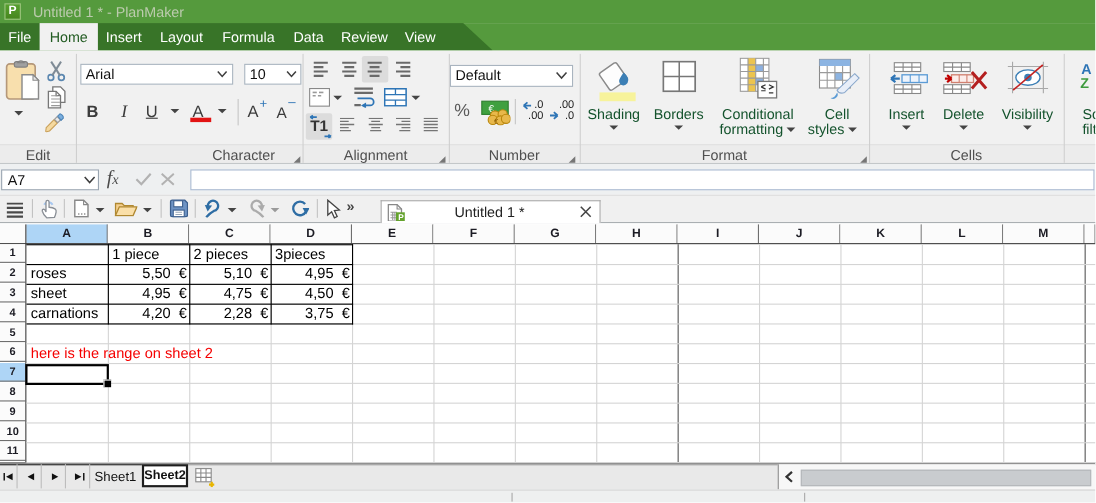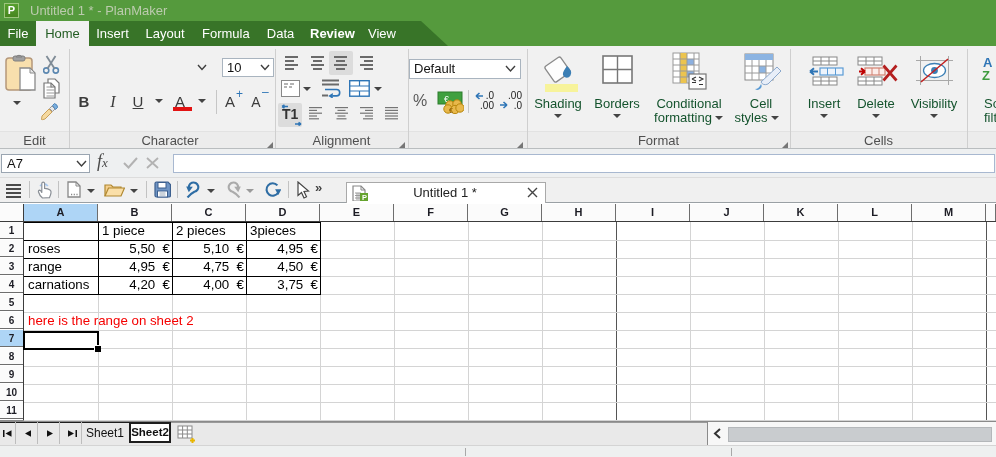--- a/index.html
+++ b/index.html
@@ -55,37 +55,38 @@
   <div id="title" class="abs">Untitled 1 * - PlanMaker</div>
 
   <div id="menubar" class="abs"></div>
   <div id="menuband" class="abs"></div>
   <div class="abs mi" style="left:4px;width:28px;">File</div>
   <div id="hometab" class="abs">Home</div>
   <div class="abs mi" style="left:96px;width:33px;">Insert</div>
   <div class="abs mi" style="left:145px;width:40px;">Layout</div>
   <div class="abs mi" style="left:202px;width:47px;">Formula</div>
   <div class="abs mi" style="left:266px;width:29px;">Data</div>
-  <div class="abs mi" style="left:310px;width:42px;font-weight:bold;">Review</div>
+  <div class="abs mi" style="left:310px;width:42px;">Review</div>
   <div class="abs mi" style="left:367px;width:30px;">View</div>
 
   <div id="ribbon" class="abs"></div>
   <div class="abs" style="left:0;top:131px;width:996px;height:17px;background:#ececec;border-top:1px solid #e2e2e2;box-sizing:border-box;"></div>
   <div id="ribbon-content" class="abs" style="left:0;top:46px;width:996px;height:105px;">
 
     <div class="abs rdiv" style="left:69px;"></div>
     <div class="abs rdiv" style="left:275px;"></div>
     <div class="abs rdiv" style="left:408px;"></div>
     <div class="abs rdiv" style="left:527px;"></div>
     <div class="abs rdiv" style="left:790px;"></div>
     <div class="abs rdiv" style="left:967px;"></div>
 
     <div class="abs rlabel" style="left:0px;width:69px;">Edit</div>
-    <div class="abs rlabel" style="left:74px;width:192px;">Character</div>
+    <div class="abs rlabel" style="left:58px;width:192px;text-align:right;">Character</div>
     <div class="abs rlabel" style="left:275px;width:133px;">Alignment</div>
+    <div class="abs rlabel" style="left:408px;width:119px;">Number</div>
     <div class="abs rlabel" style="left:527px;width:263px;">Format</div>
     <div class="abs rlabel" style="left:790px;width:177px;">Cells</div>
 
     <svg class="abs" style="left:3px;top:8px;" width="36" height="40" viewBox="0 0 36 40">
       <rect x="3" y="4" width="26" height="32" rx="3" fill="#f8dfad" stroke="#b5987a" stroke-width="1.5"></rect>
       <rect x="10" y="2" width="12" height="5" rx="2" fill="#a0a0a0" stroke="#808080"></rect>
       <path d="M13 3 a3.5 3.5 0 0 1 6 0z" fill="#a0a0a0" stroke="#808080"></path>
       <path d="M17 14 h10 l5 5 v17 h-15 z" fill="#fff" stroke="#8a8a8a" stroke-width="1.3"></path>
       <path d="M27 14 v5 h5 z" fill="#e8e8e8" stroke="#8a8a8a"></path>
     </svg>
@@ -108,20 +109,21 @@
           <path d="M4.5 15 h8"></path>
           <path d="M4.5 18 h8"></path>
         </g>
     </svg>
     <svg class="abs" style="left:41px;top:56px;" width="18" height="20" viewBox="0 0 18 20">
       <path d="M1 14 L8 7 L11 10 L4 17 Q1 18 0.5 17.5 Z" fill="#f5d9a0" stroke="#c9a05a"></path>
       <path d="M8.5 6.5 L11 4 L14 7 L11.5 9.5 Z" fill="#e8e8e8" stroke="#999"></path>
       <path d="M11.5 3.5 L13.5 1.5 Q17 3 16.5 5.5 L14.5 7.5 Z" fill="#7aaede" stroke="#4f85b8"></path>
     </svg>
 
+    <div class="abs ibox" style="left:73px;top:12px;width:139px;height:19px;line-height:17px;padding-left:4px;">Arial</div>
     <svg class="abs" style="left:197px;top:18px;" width="10" height="7">
         <path d="M1 1 L5 5.5 L9 1" fill="none" stroke="#3e3e3e" stroke-width="1.4"></path>
       </svg>
     <div class="abs ibox" style="left:222px;top:12px;width:52px;height:19px;line-height:17px;padding-left:4px;">10</div>
     <svg class="abs" style="left:260px;top:18px;" width="10" height="7">
         <path d="M1 1 L5 5.5 L9 1" fill="none" stroke="#3e3e3e" stroke-width="1.4"></path>
       </svg>
     <div class="abs btxt" style="left:76px;top:47px;width:16px;text-align:center;font-weight:bold;">B</div>
     <div class="abs btxt" style="left:105px;top:47px;width:16px;text-align:center;font-style:italic;font-family:'Liberation Serif',serif;font-size:16px;">I</div>
     <div class="abs btxt" style="left:130px;top:47px;width:16px;text-align:center;text-decoration:underline;">U</div>
@@ -498,30 +500,30 @@
   <div class="abs blkv" style="left:320px;top:19px;height:73px;"></div>
   <div class="abs blkh" style="left:24px;top:19px;width:297px;"></div>
   <div class="abs blkh" style="left:24px;top:37px;width:297px;"></div>
   <div class="abs blkh" style="left:24px;top:55px;width:297px;"></div>
   <div class="abs blkh" style="left:24px;top:73px;width:297px;"></div>
   <div class="abs blkh" style="left:24px;top:91px;width:297px;"></div>
   <div class="abs ctext" style="left:102px;top:19px;">1 piece</div>
   <div class="abs ctext" style="left:176px;top:19px;">2 pieces</div>
   <div class="abs ctext" style="left:250px;top:19px;">3pieces</div>
   <div class="abs ctext" style="left:28px;top:37px;">roses</div>
-  <div class="abs ctext" style="left:28px;top:55px;">range</div>
+  <div class="abs ctext" style="left:28px;top:55px;">sheet</div>
   <div class="abs ctext" style="left:28px;top:73px;">carnations</div>
   <div class="abs ctext" style="left:98px;top:37px;width:72px;text-align:right;">5,50  €</div>
   <div class="abs ctext" style="left:172px;top:37px;width:72px;text-align:right;">5,10  €</div>
   <div class="abs ctext" style="left:246px;top:37px;width:72px;text-align:right;">4,95  €</div>
   <div class="abs ctext" style="left:98px;top:55px;width:72px;text-align:right;">4,95  €</div>
   <div class="abs ctext" style="left:172px;top:55px;width:72px;text-align:right;">4,75  €</div>
   <div class="abs ctext" style="left:246px;top:55px;width:72px;text-align:right;">4,50  €</div>
   <div class="abs ctext" style="left:98px;top:73px;width:72px;text-align:right;">4,20  €</div>
-  <div class="abs ctext" style="left:172px;top:73px;width:72px;text-align:right;">4,00  €</div>
+  <div class="abs ctext" style="left:172px;top:73px;width:72px;text-align:right;">2,28  €</div>
   <div class="abs ctext" style="left:246px;top:73px;width:72px;text-align:right;">3,75  €</div>
   <div class="abs ctext" style="left:28px;top:109px;color:#f50000;">here is the range on sheet 2</div>
   <div class="abs" style="left:23px;top:128px;width:76px;height:19px;border:2.5px solid #000;box-sizing:border-box;"></div>
   <div class="abs" style="left:94px;top:142px;width:7px;height:7px;background:#000;border-left:1px solid #fff;border-top:1px solid #fff;box-sizing:border-box;"></div>
     </div>
 
   <div id="sheetbar" class="abs">
       <div class="abs" style="left:0;top:0;width:171px;height:1px;background:#1e1e1e;"></div>
       <div class="abs" style="left:171px;top:0;width:825px;height:1px;background:#9a9a9a;"></div>
       <svg class="abs" style="left:3px;top:8px;" width="9" height="7">

